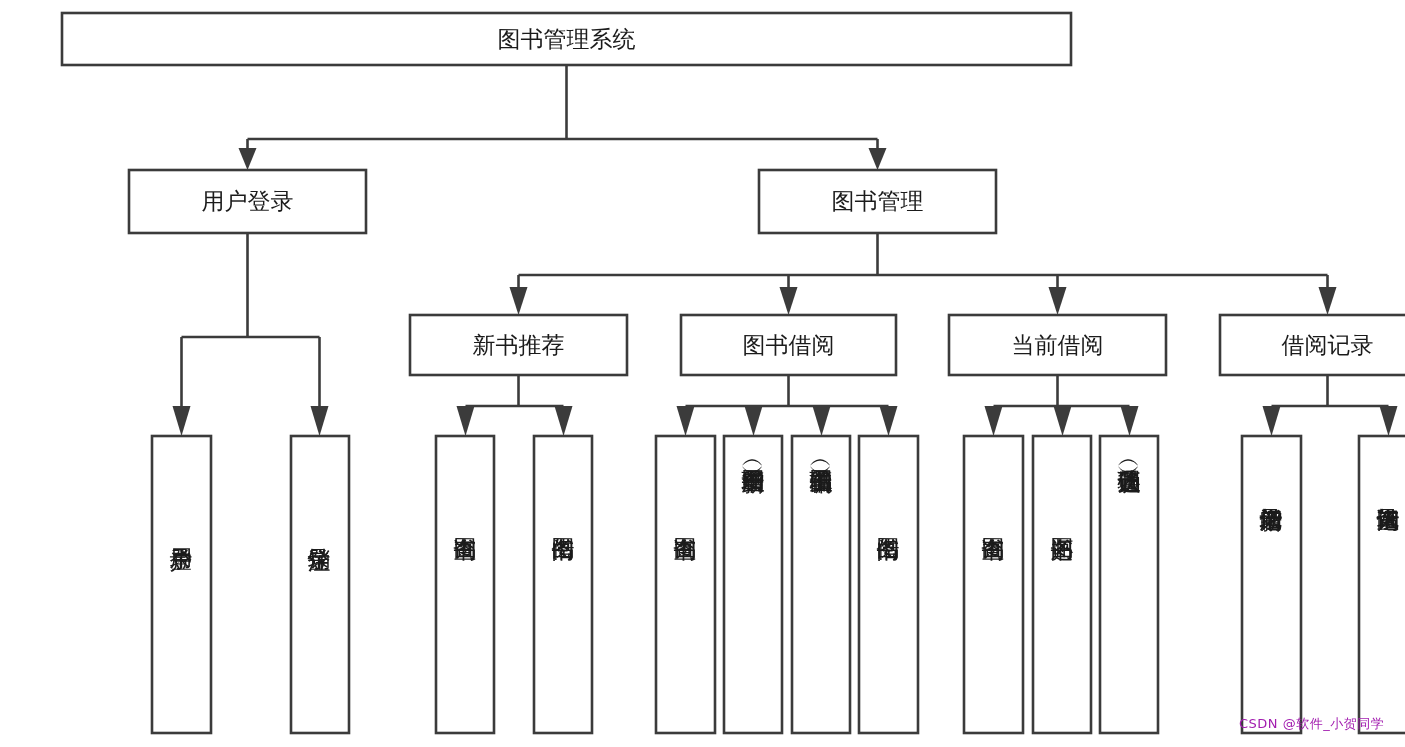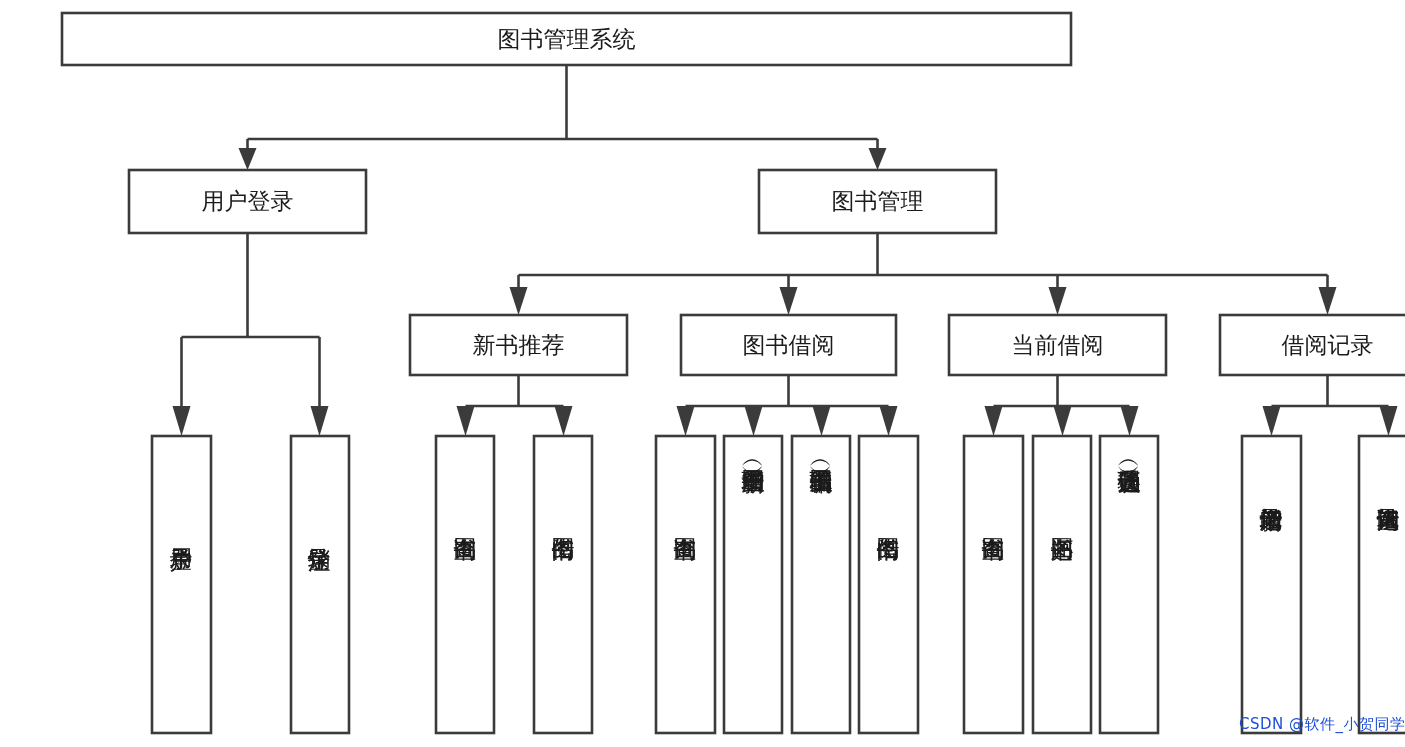--- a/index.html
+++ b/index.html
@@ -46,22 +46,22 @@
   }
   .node-label-v {
     font-size: 23px;
     fill: #1b1b1b;
     text-anchor: middle;
     writing-mode: vertical-rl;
     glyph-orientation-vertical: 0;
   }
   .watermark {
     position: absolute;
-    font-size: 15px;
-    color: #1d4ed8;
+    font-size: 13px;
+    color: #a21caf;
     white-space: nowrap;
     letter-spacing: 0.5px;
   }
 </style>
 </head>
 <body>
 
 <div id="stage">
 
   <svg class="diagram" viewBox="0 0 1405 747" xmlns="http://www.w3.org/2000/svg">

